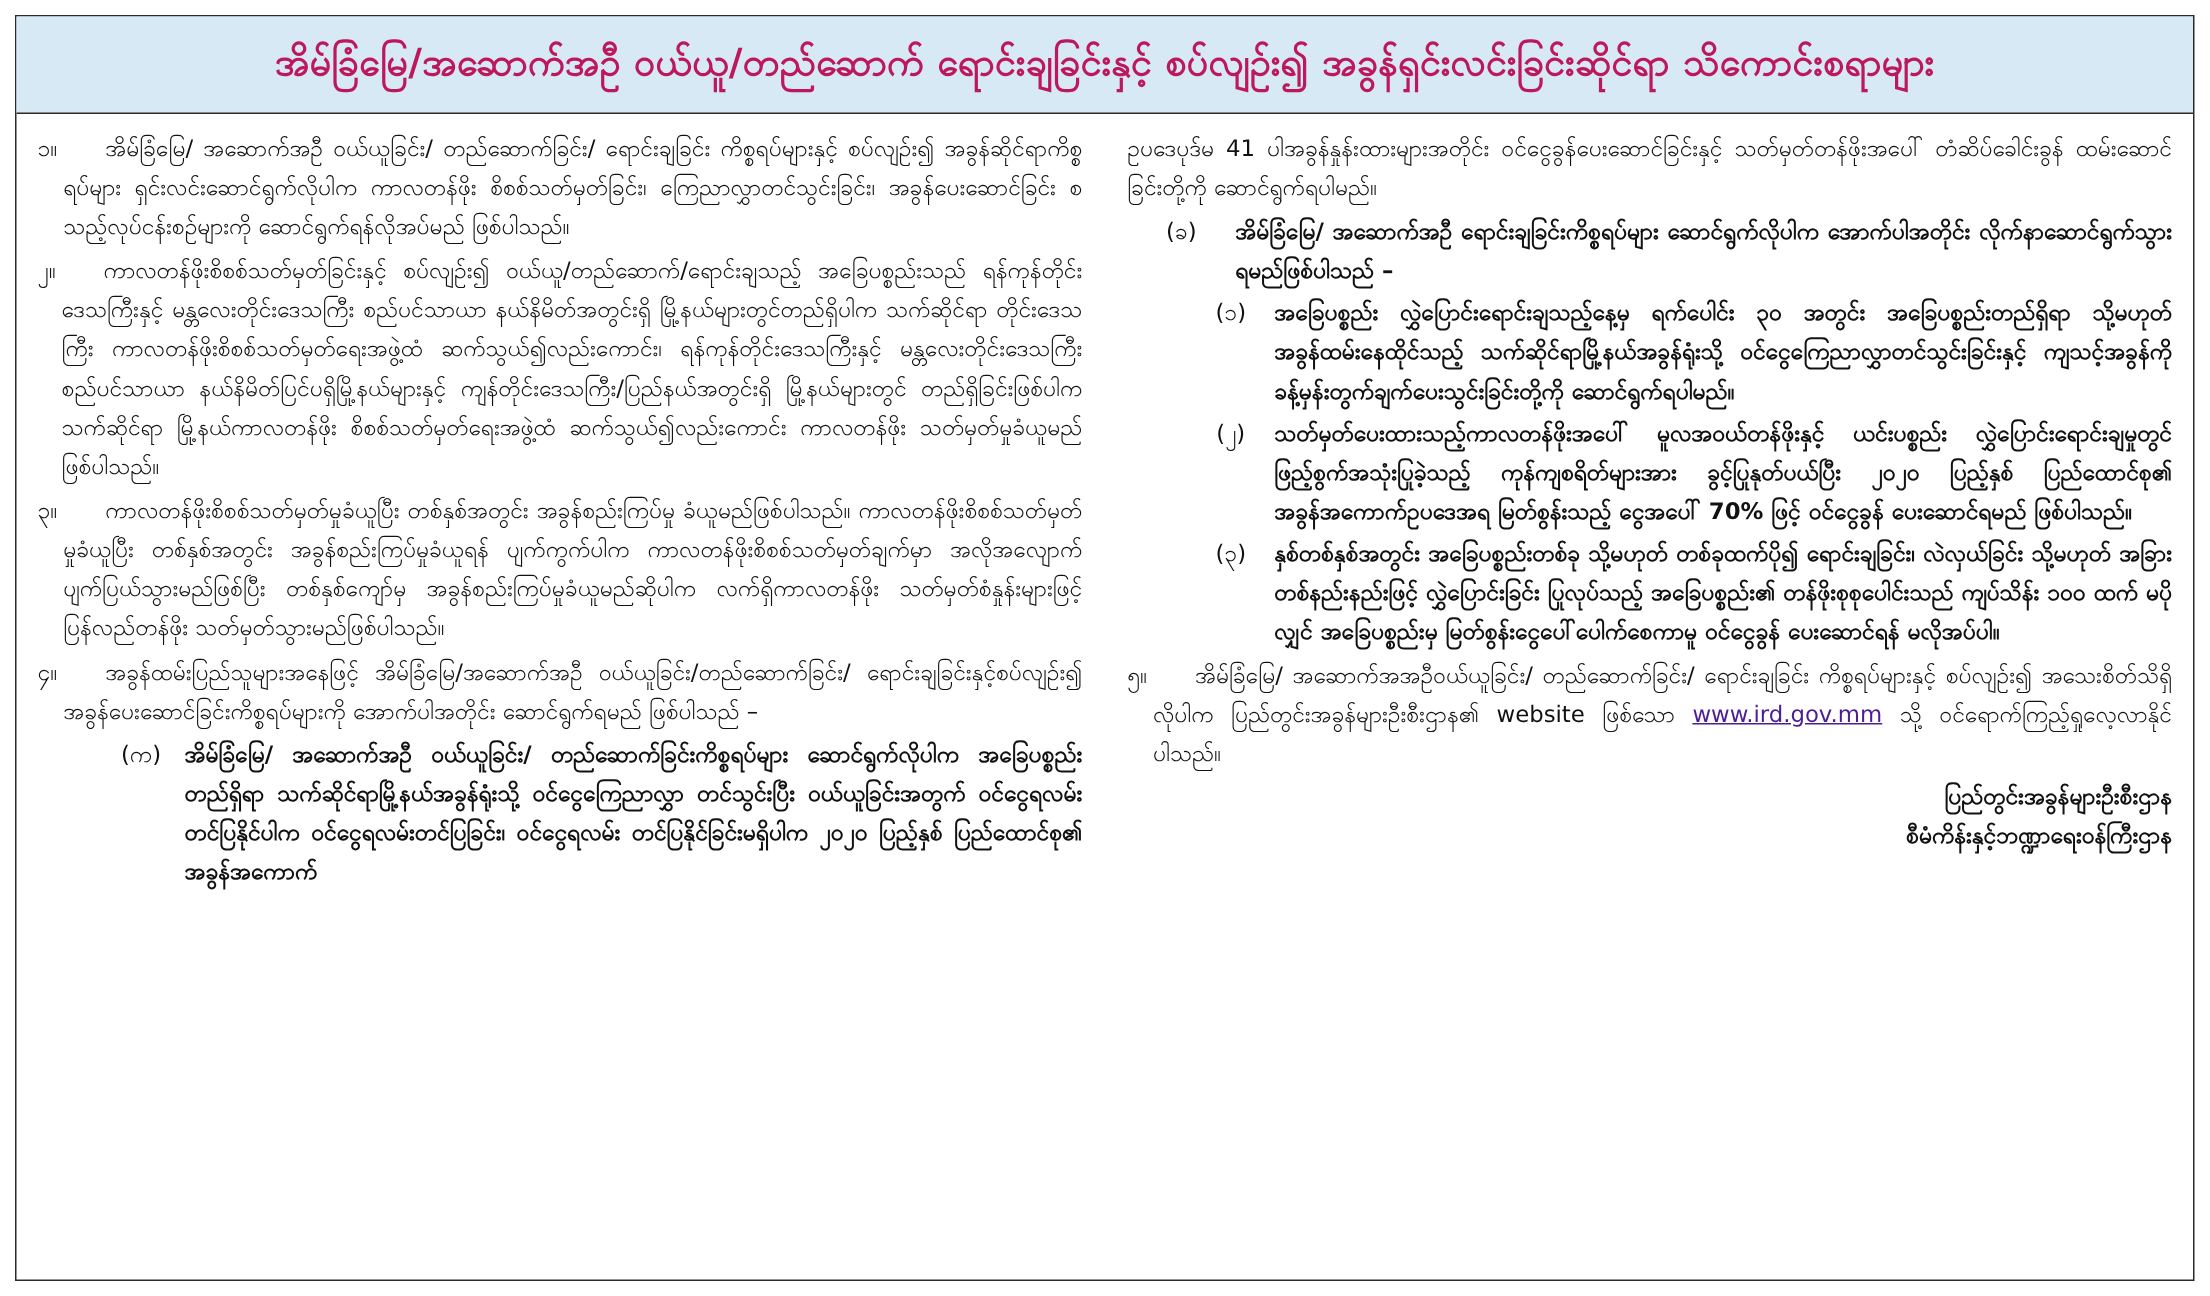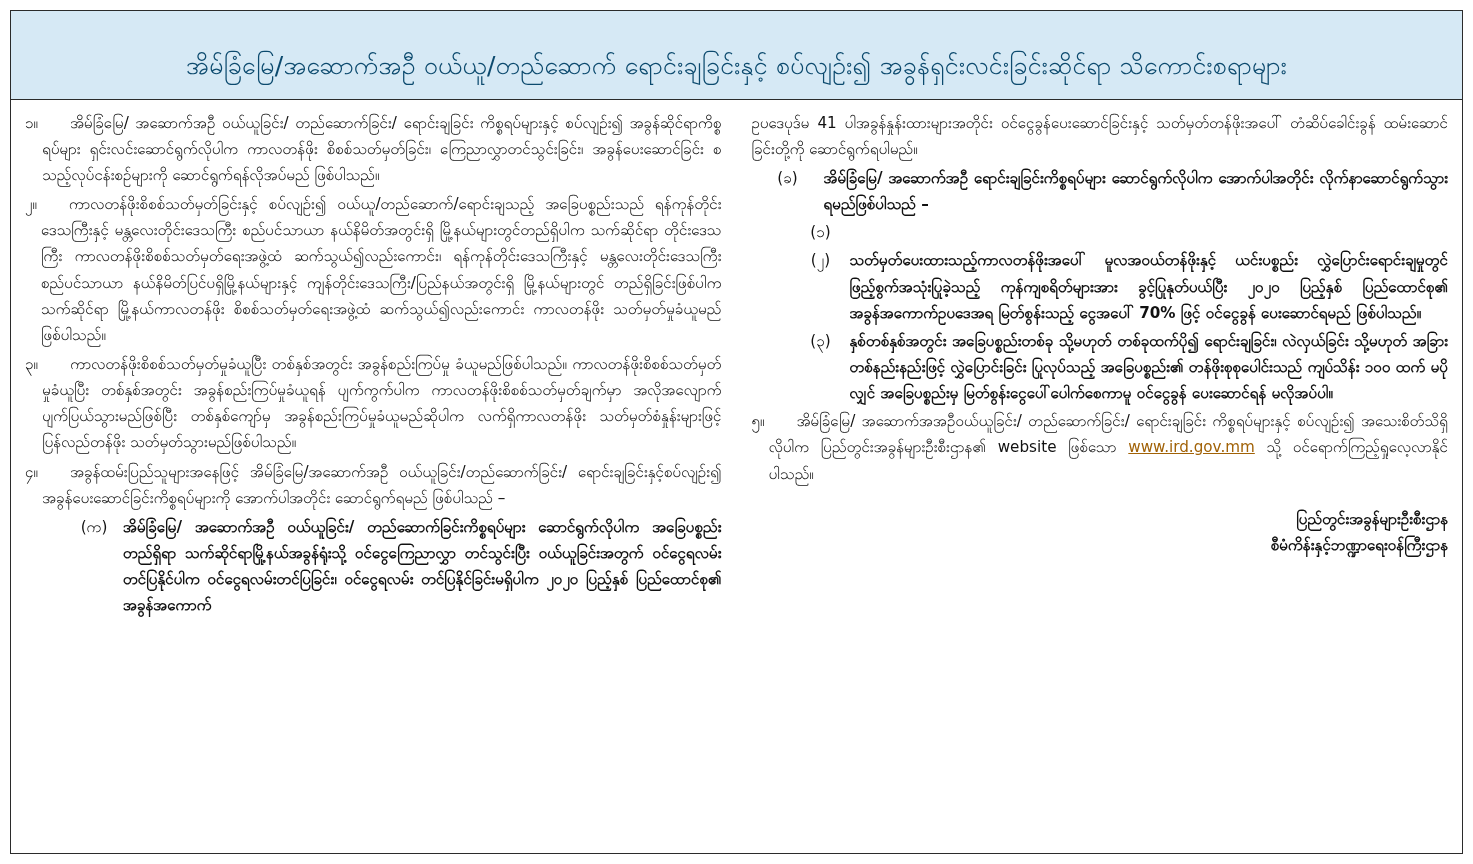--- a/index.html
+++ b/index.html
@@ -32,25 +32,24 @@
   }
   .header-band {
     background: #d6e9f5;
     border-bottom: 1px solid #2b2b2b;
     padding: 14px 10px 16px 10px;
     text-align: center;
     flex: 0 0 auto;
   }
   .header-title {
     font-size: 25px;
-    font-weight: normal;
-    color: #0c4a6e;
+    font-weight: bold;
+    color: #be185d;
     line-height: 1.35;
     letter-spacing: 0.2px;
-    margin-top: 24px;
   }
   .body-cols {
     display: flex;
     flex: 1 1 auto;
     padding: 10px 8px 6px 8px;
     box-sizing: border-box;
     gap: 18px;
   }
   .col {
     width: 50%;
@@ -91,24 +90,24 @@
   }
   .sub .label.wide { flex: 0 0 72px; }
   .sub .body {
     flex: 1 1 auto;
     text-align: justify;
     font-weight: bold;
   }
   .sub.lvl1 { padding-left: 40px; }
 
   .link {
-    color: #a16207;
+    color: #4c1d95;
   }
   .signoff {
-    margin-top: 20px;
+    margin-top: 4px;
     text-align: right;
     font-size: 15.2px;
     line-height: 1.7;
     font-weight: bold;
     color: #111111;
   }
   .signoff div { white-space: nowrap; }
 </style>
 </head>
 <body>
@@ -157,20 +156,21 @@
           <span class="txt">ဥပဒေပုဒ်မ 41 ပါအခွန်နှုန်းထားများအတိုင်း ဝင်ငွေခွန်ပေးဆောင်ခြင်းနှင့် သတ်မှတ်တန်ဖိုးအပေါ် တံဆိပ်ခေါင်းခွန် ထမ်းဆောင်ခြင်းတို့ကို ဆောင်ရွက်ရပါမည်။</span>
         </div>
 
         <div class="sub">
           <span class="label wide">(ခ)</span>
           <span class="body">အိမ်ခြံမြေ/ အဆောက်အဦ ရောင်းချခြင်းကိစ္စရပ်များ ဆောင်ရွက်လိုပါက အောက်ပါအတိုင်း လိုက်နာဆောင်ရွက်သွားရမည်ဖြစ်ပါသည် –</span>
         </div>
 
         <div class="sub lvl1">
           <span class="label">(၁)</span>
+          <span class="body">အခြေပစ္စည်း လွှဲပြောင်းရောင်းချသည့်နေ့မှ ရက်ပေါင်း ၃၀ အတွင်း အခြေပစ္စည်းတည်ရှိရာ သို့မဟုတ် အခွန်ထမ်းနေထိုင်သည့် သက်ဆိုင်ရာမြို့နယ်အခွန်ရုံးသို့ ဝင်ငွေကြေညာလွှာတင်သွင်းခြင်းနှင့် ကျသင့်အခွန်ကို ခန့်မှန်းတွက်ချက်ပေးသွင်းခြင်းတို့ကို ဆောင်ရွက်ရပါမည်။</span>
         </div>
 
         <div class="sub lvl1">
           <span class="label">(၂)</span>
           <span class="body">သတ်မှတ်ပေးထားသည့်ကာလတန်ဖိုးအပေါ် မူလအဝယ်တန်ဖိုးနှင့် ယင်းပစ္စည်း လွှဲပြောင်းရောင်းချမှုတွင် ဖြည့်စွက်အသုံးပြုခဲ့သည့် ကုန်ကျစရိတ်များအား ခွင့်ပြုနုတ်ပယ်ပြီး ၂၀၂၀ ပြည့်နှစ် ပြည်ထောင်စု၏ အခွန်အကောက်ဥပဒေအရ မြတ်စွန်းသည့် ငွေအပေါ် 70% ဖြင့် ဝင်ငွေခွန် ပေးဆောင်ရမည် ဖြစ်ပါသည်။</span>
         </div>
 
         <div class="sub lvl1">
           <span class="label">(၃)</span>
           <span class="body">နှစ်တစ်နှစ်အတွင်း အခြေပစ္စည်းတစ်ခု သို့မဟုတ် တစ်ခုထက်ပို၍ ရောင်းချခြင်း၊ လဲလှယ်ခြင်း သို့မဟုတ် အခြားတစ်နည်းနည်းဖြင့် လွှဲပြောင်းခြင်း ပြုလုပ်သည့် အခြေပစ္စည်း၏ တန်ဖိုးစုစုပေါင်းသည် ကျပ်သိန်း ၁၀၀ ထက် မပိုလျှင် အခြေပစ္စည်းမှ မြတ်စွန်းငွေပေါ်ပေါက်စေကာမူ ဝင်ငွေခွန် ပေးဆောင်ရန် မလိုအပ်ပါ။</span>

